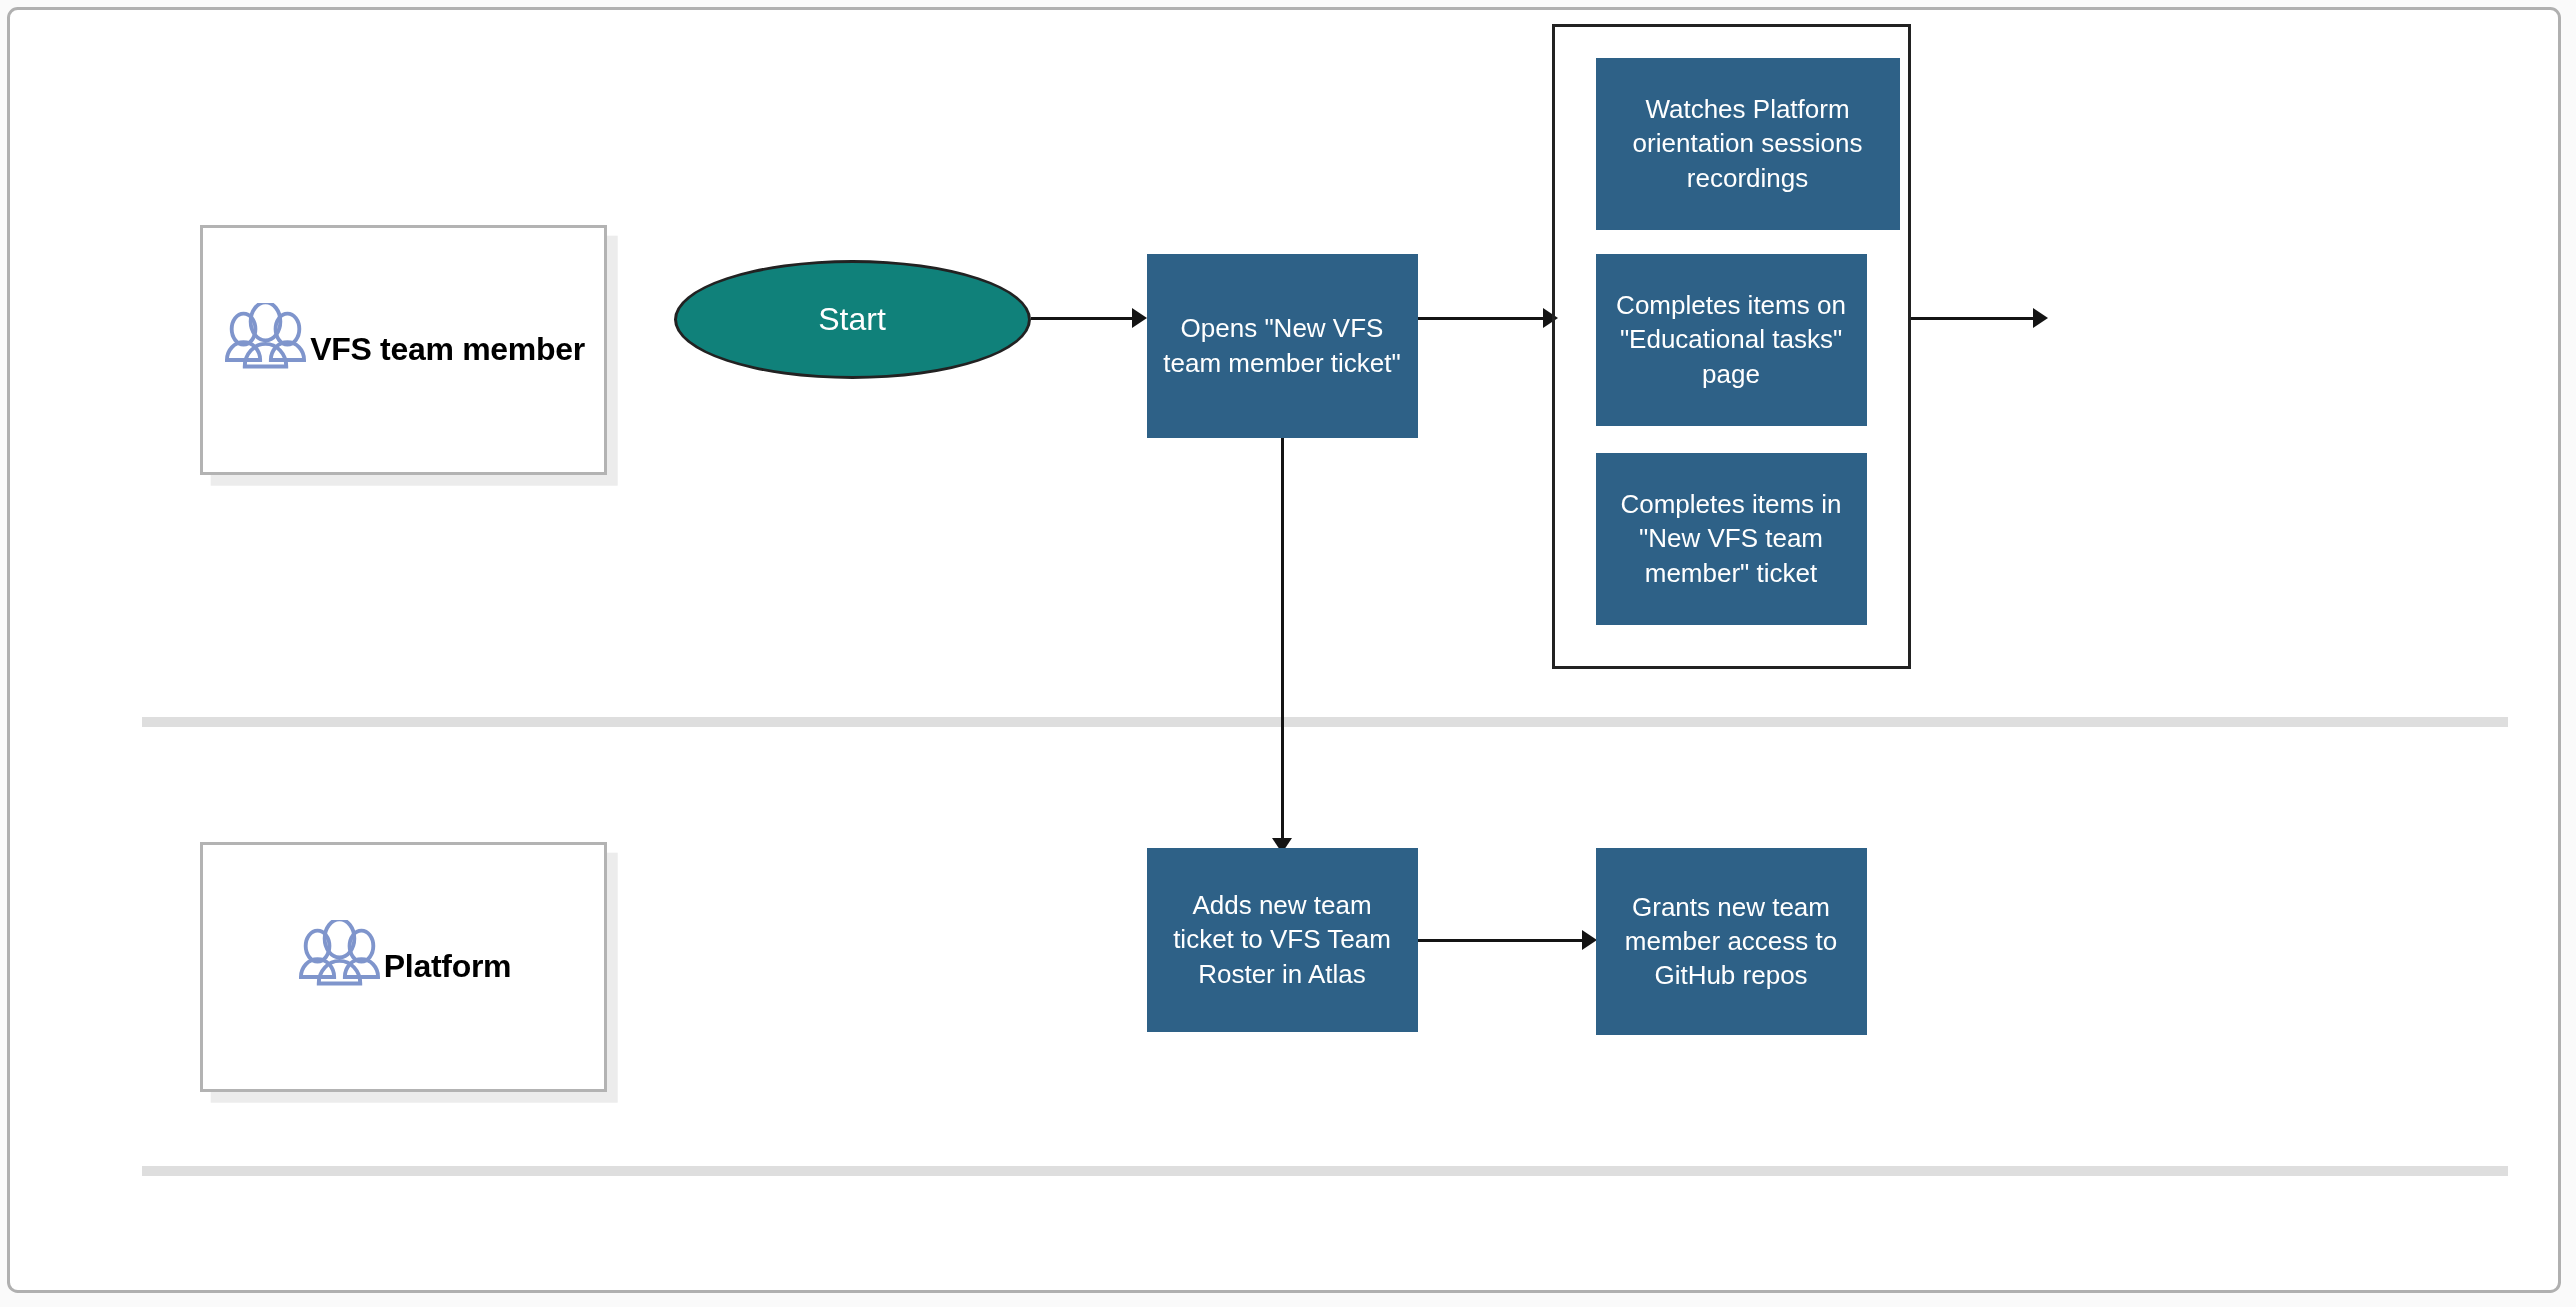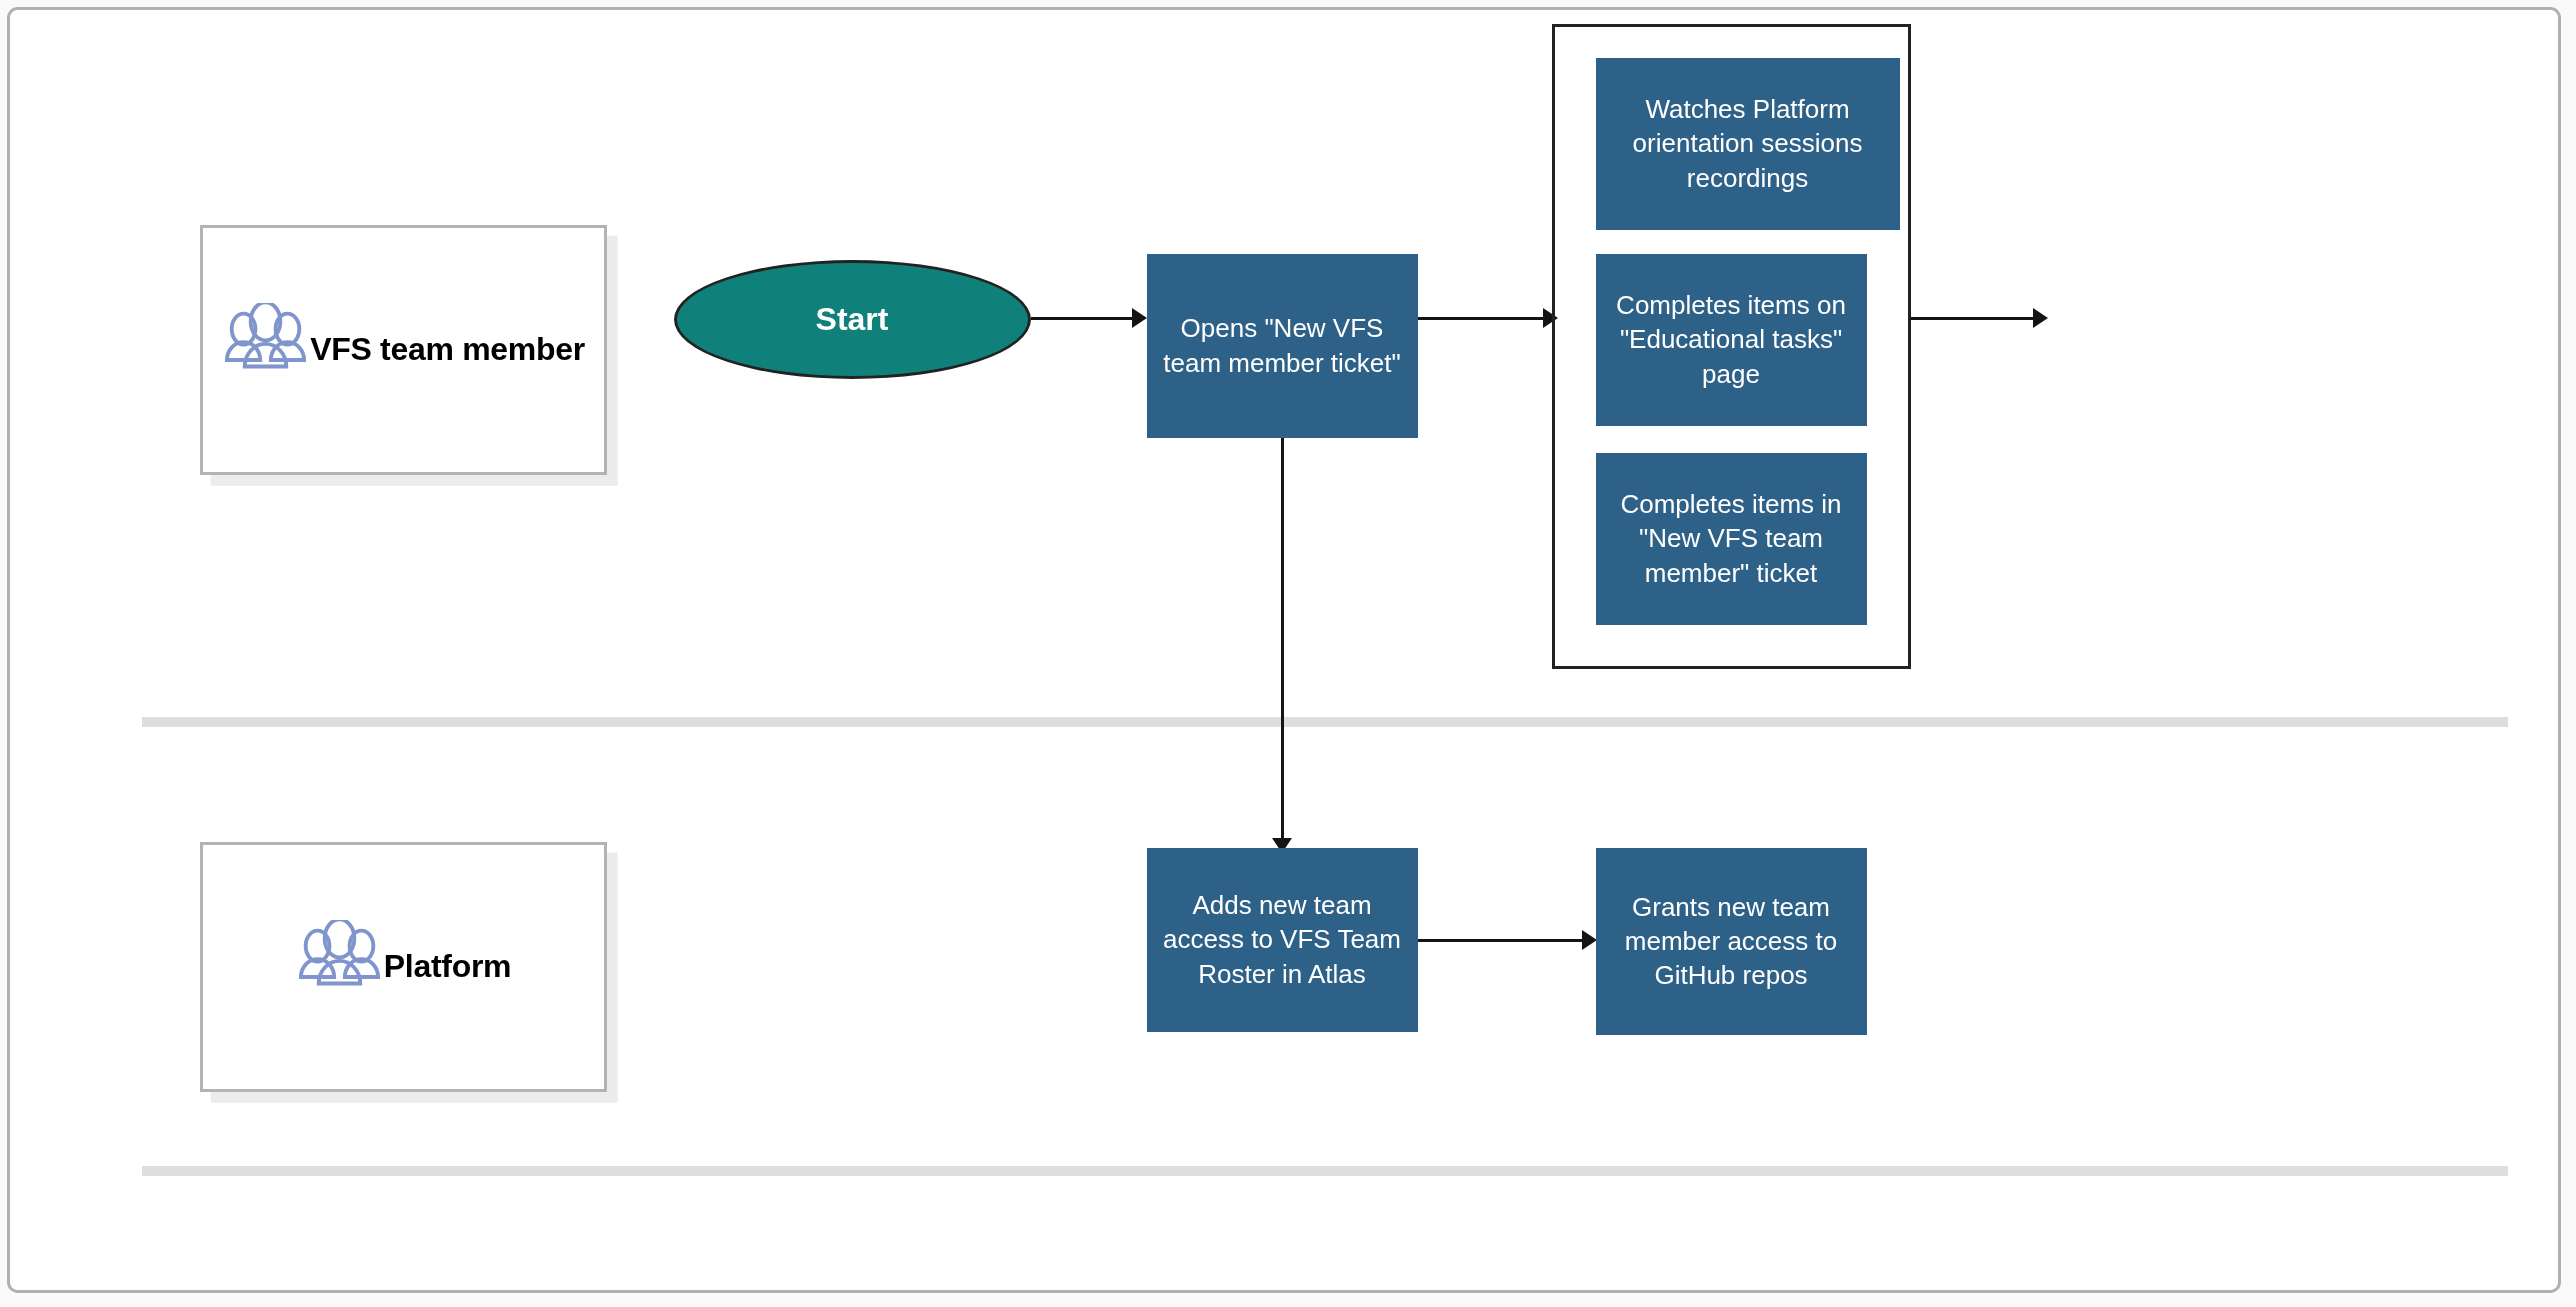--- a/index.html
+++ b/index.html
@@ -67,21 +67,21 @@
     position: absolute;
     background: #10817a;
     border: 3px solid #222222;
     border-radius: 50%;
     box-sizing: border-box;
     display: flex;
     align-items: center;
     justify-content: center;
     color: #ffffff;
     font-size: 32px;
-    font-weight: 700;
+    font-weight: 400;
   }
 
   
   .process-box {
     position: absolute;
     background: #2e6187;
     color: #ffffff;
     display: flex;
     align-items: center;
     justify-content: center;
@@ -189,21 +189,21 @@
 
     <div class="process-box" style="left:1586px; top:443px; width:271px; height:172px;">
       <span>Completes items in "New VFS team member" ticket</span>
     </div>
 
     <div class="conn-h" style="left:1901px; top:307px; width:122px;"></div>
     <div class="arrow-right" style="left:2023px; top:298px;"></div>
 
 
     <div class="process-box" style="left:1137px; top:838px; width:271px; height:184px;">
-      <span>Adds new team access to VFS Team Roster in Atlas</span>
+      <span>Adds new team ticket to VFS Team Roster in Atlas</span>
     </div>
 
     <div class="conn-h" style="left:1408px; top:929px; width:164px;"></div>
     <div class="arrow-right" style="left:1572px; top:920px;"></div>
 
     <div class="process-box" style="left:1586px; top:838px; width:271px; height:187px;">
       <span>Grants new team member access to GitHub repos</span>
     </div>
 
   </div>

